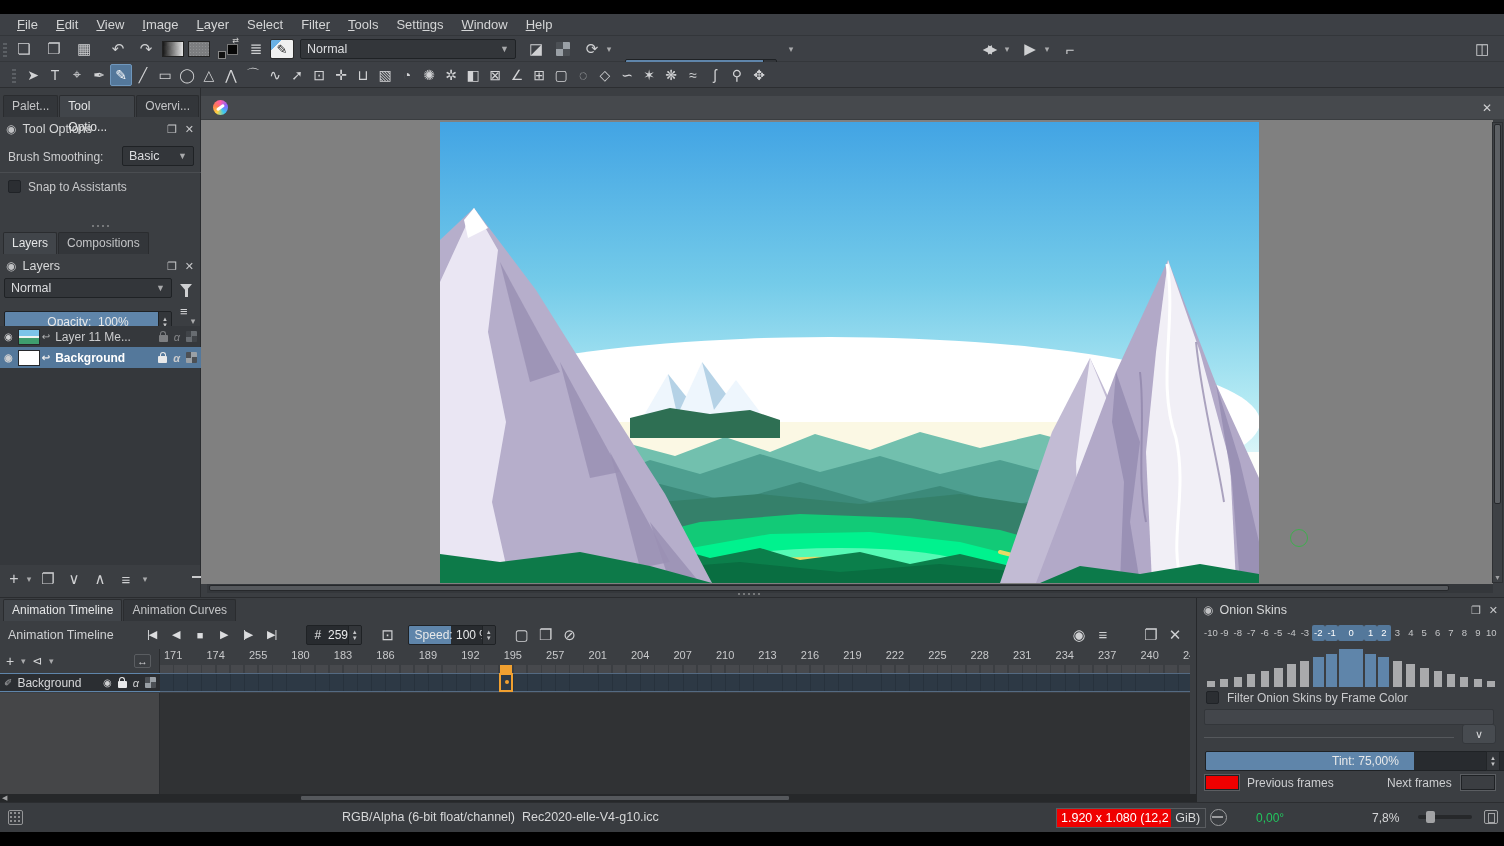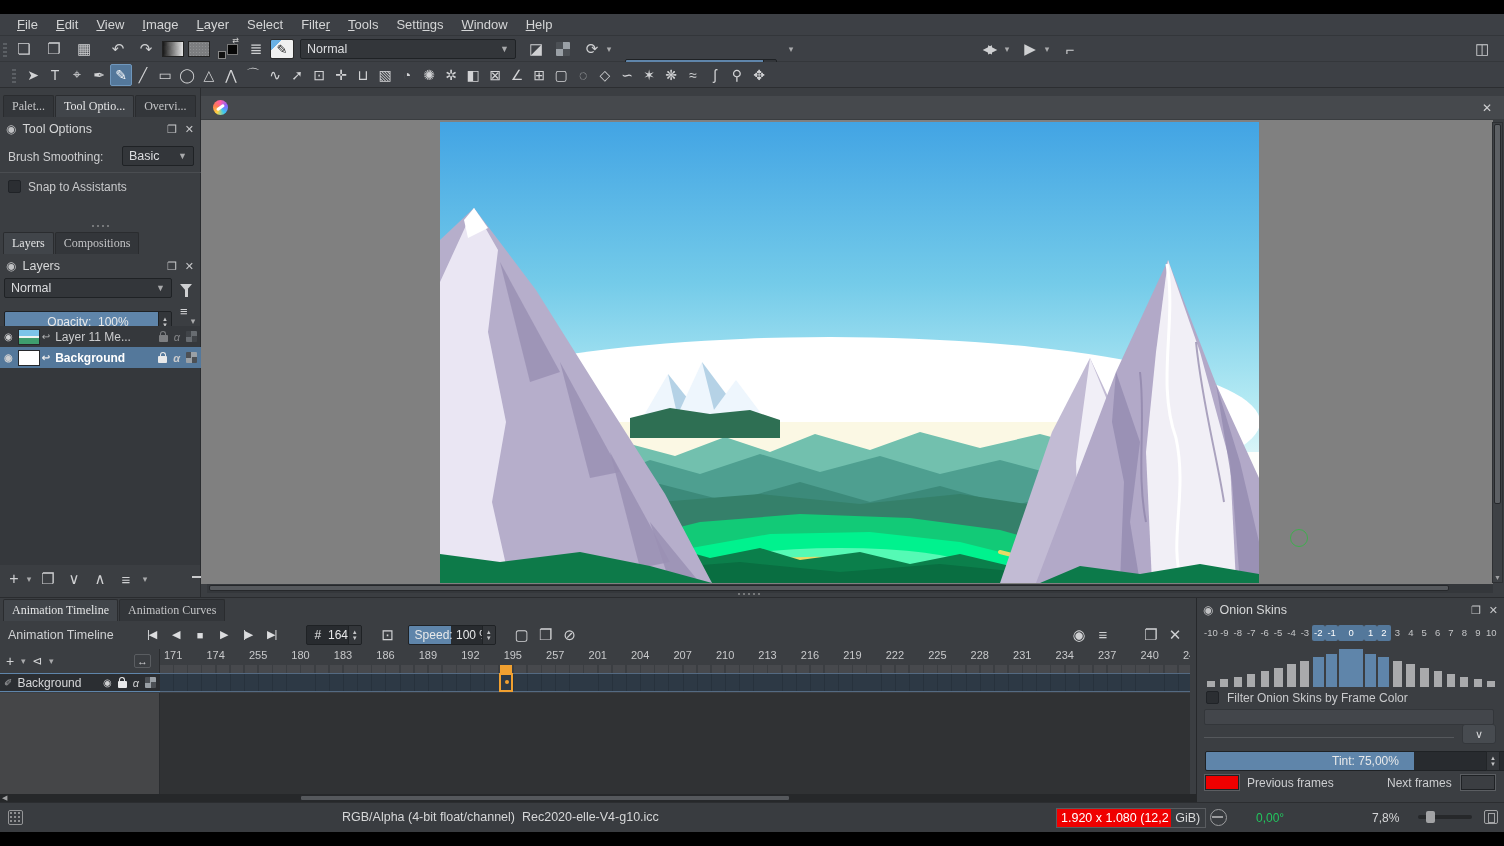--- a/index.html
+++ b/index.html
@@ -31,21 +31,21 @@
   .fgbg { position:relative; width:20px; height:20px; }
   .fgbg .bgc { position:absolute; right:0; top:5px; width:11px; height:11px; background:#060606; border:1px solid #777; }
   .fgbg .fgc { position:absolute; left:0; bottom:0; width:8px; height:8px; background:#111; border:1px solid #888; }
   .fgbg .swp { position:absolute; right:-1px; top:-3px; font-size:8px; color:#cfcfcf; }
   .editor-btn { width:24px; height:20px; border-radius:2px; background:linear-gradient(135deg,#69b0e4 0 26%,#f0f0f0 26%); color:#222; display:flex; align-items:center; justify-content:center; font-size:13px; border:1px solid #2a2a2a; }
   .dropdown { height:20px; background:#33363a; border:1px solid #1f2225; border-radius:2px; display:flex; align-items:center; padding:0 6px; color:#dcdddf; font-size:12.5px; }
   .dropdown .dd-caret { margin-left:auto; font-size:9px; color:#a8a9ab; }
 
   
   #left-dock { position:absolute; left:0; top:88px; width:201px; height:509px; background:#3b3e42; border-right:1px solid #2a2c2f; }
-  .dock-tabs { position:absolute; display:flex;font-family:Liberation Serif, serif; }
+  .dock-tabs { position:absolute; display:flex; }
   .dock-tab { height:22px; line-height:21px; padding:0 8px; background:#33363a; border:1px solid #2a2c2f; border-bottom:none; color:#c3c4c6; font-size:12px; margin-right:1px; border-radius:2px 2px 0 0; }
   .dock-tab.active { background:#3f4underline246; background:#41454a; color:#e4e5e6; }
   .docker-head { position:absolute; left:0; width:100%; height:22px; display:flex; align-items:center; padding:0 6px; color:#d6d7d8; font-size:12.5px; }
   .docker-head .dk-icon { font-size:12px; margin-right:6px; color:#c0c1c3; }
   .docker-head .dk-btns { margin-left:auto; display:flex; gap:8px; font-size:11px; color:#c6c7c9; }
   .chk { width:11px; height:11px; background:conic-gradient(#9aa0a6 25%, #4c5055 0 50%, #9aa0a6 0 75%, #4c5055 0); border-radius:1px; }
   .checkbox { width:13px; height:13px; background:#2b2e32; border:1px solid #202327; border-radius:2px; }
   .lockc { position:relative; width:9px; height:7px; background:#e8e9ea; border-radius:1px; margin-top:4px; }
   .lockc::before { content:""; position:absolute; left:1.5px; top:-4px; width:4px; height:4px; border:1.5px solid #e8e9ea; border-bottom:none; border-radius:3px 3px 0 0; }
   .lockc.faint { opacity:.4; }
@@ -550,21 +550,21 @@
               <span>▶</span>
             </div>
             <div class="t-btn">
               <span>|▶</span>
             </div>
             <div class="t-btn">
               <span>▶|</span>
             </div>
           </div>
         <div class="slider" style="width:56px;margin-left:24px">
-          <div class="lbl" style="justify-content:flex-start;padding-left:8px">#  164</div>
+          <div class="lbl" style="justify-content:flex-start;padding-left:8px">#  259</div>
           <div class="spin">
               <span>▲</span>
               <span>▼</span>
             </div>
         </div>
         <span class="tb-icon" style="margin-left:14px">⊡</span>
         <div class="slider" style="width:88px;margin-left:8px">
           <div class="fill" style="width:42px"></div>
           <div class="lbl" style="justify-content:flex-start;padding-left:6px"><span>Speed</span><span>: 100 %</span></div>
           <div class="spin">
@@ -813,21 +813,21 @@
         </div>
       <div class="abs color-swatch" style="left: 8px; top: 177px; background: rgb(239, 0, 0);"></div>
       <div class="abs" style="left:50px;top:178px;color:#cdced0">Previous frames</div>
       <div class="abs" style="left:190px;top:178px;color:#cdced0">Next frames</div>
       <div class="abs color-swatch" style="left:264px;top:177px"></div>
     </div>
   </div>
 
   <div id="statusbar">
     <div id="sel-badge"></div>
-    <div class="abs txt" style="left:342px;top:7px;color:#d6d7d8;font-size:12.5px">RGB/Alpha (4-bit float/channel)  Rec2020-elle-V4-g10.icc</div>
+    <div class="abs txt" style="left:342px;top:7px;color:#d6d7d8;font-size:12.5px">RGB/Alpha (6-bit float/channel)  Rec2020-elle-V4-g10.icc</div>
     <div id="mem-box">
       <span id="mem-red" class="txt">1.920 x 1.080 (12,2</span>
         <span id="mem-rest" class="txt"> GiB)</span>
     </div>
     <div class="knob"></div>
     <div class="abs" style="left:1256px;top:8px;color:#22c55e">0,00°</div>
     <div class="abs" style="left:1372px;top:8px;color:#d6d7d8">7,8%</div>
     <div id="zoom-slider">
         <div class="zthumb"></div>
       </div>

